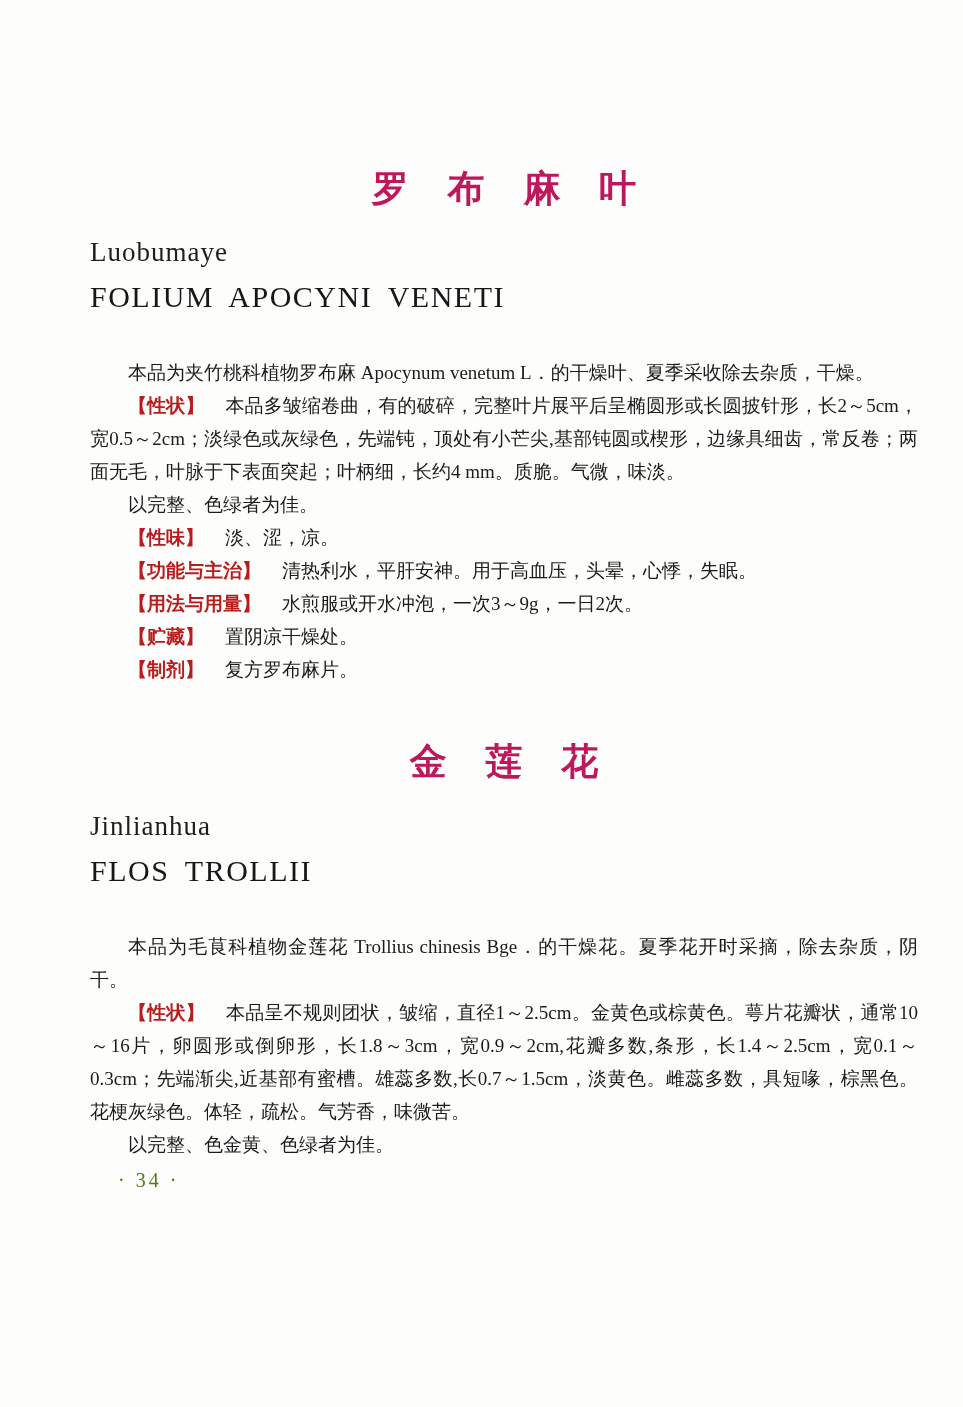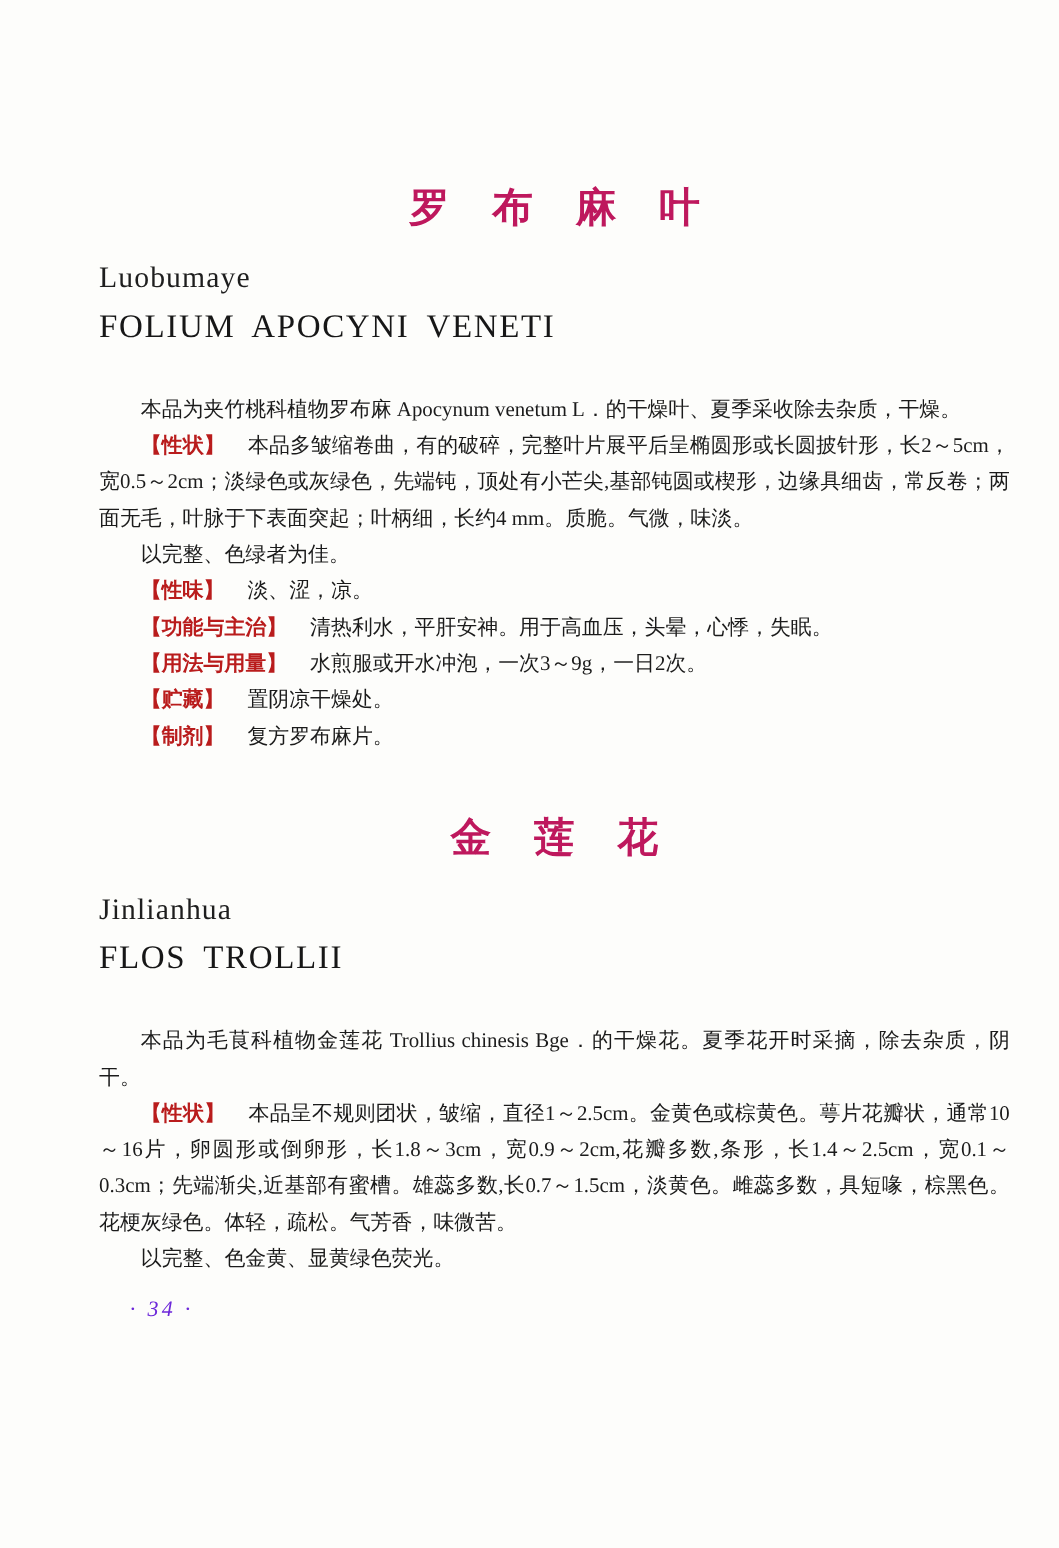--- a/index.html
+++ b/index.html
@@ -57,26 +57,25 @@
     text-align: justify;
     text-indent: 2em;
     color: #1b1b1b;
   }
   .sec-label {
     font-weight: 700;
     margin-right: 1.1em;
     color: #b91c1c;
   }
   .page-number {
-    margin-top: 18px;
+    margin-top: 8px;
     margin-left: 28px;
     font-size: 20px;
     letter-spacing: 3px;
-    color: #6d28d9;
-    font-style: italic;
+    color: #4d7c0f;
   }
 </style>
 </head>
 <body>
 
 <div class="page">
   <div class="content">
 
     <section class="monograph-1">
       <h1 class="title-cn">罗布麻叶</h1>
@@ -105,21 +104,21 @@
     <section class="monograph-2">
       <h1 class="title-cn">金莲花</h1>
       <div class="pinyin">Jinlianhua</div>
       <div class="latin">FLOS TROLLII</div>
 
       <div class="body-block">
         <p class="doc">本品为毛茛科植物金莲花 Trollius chinesis Bge．的干燥花。夏季花开时采摘，除去杂质，阴干。</p>
 
         <p class="doc"><span class="sec-label">【性状】</span><span>本品呈不规则团状，皱缩，直径1～2.5cm。金黄色或棕黄色。萼片花瓣状，通常10～16片，卵圆形或倒卵形，长1.8～3cm，宽0.9～2cm,花瓣多数,条形，长1.4～2.5cm，宽0.1～0.3cm；先端渐尖,近基部有蜜槽。雄蕊多数,长0.7～1.5cm，淡黄色。雌蕊多数，具短喙，棕黑色。花梗灰绿色。体轻，疏松。气芳香，味微苦。</span></p>
 
-        <p class="doc">以完整、色金黄、显黄绿色荧光。</p>
+        <p class="doc">以完整、色金黄、色绿者为佳。</p>
 
       </div>
     </section>
 
     <div class="page-number">· 34 ·</div>
 
   </div>
 </div>
 
 </body></html>

